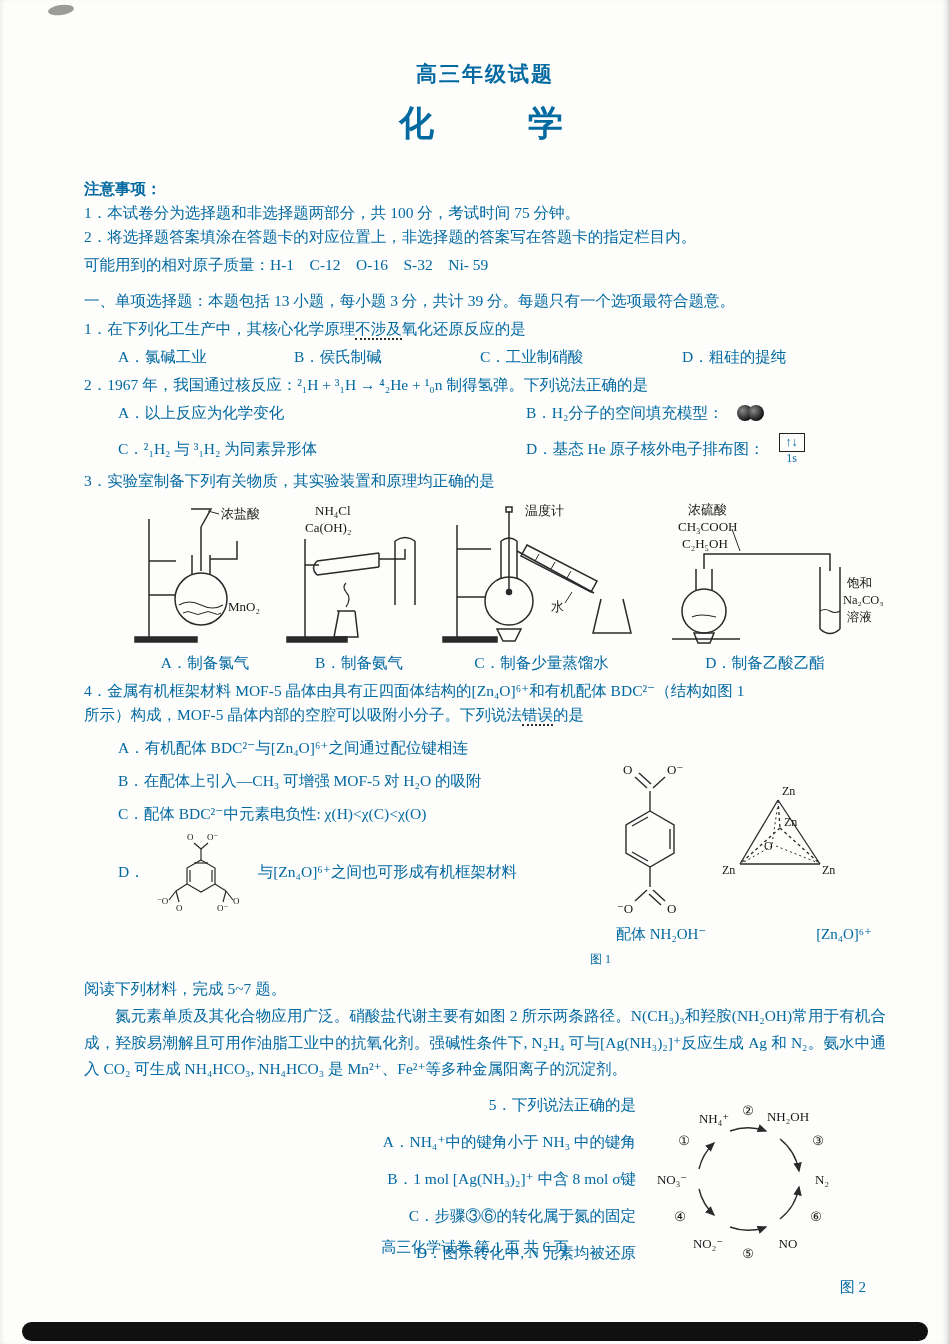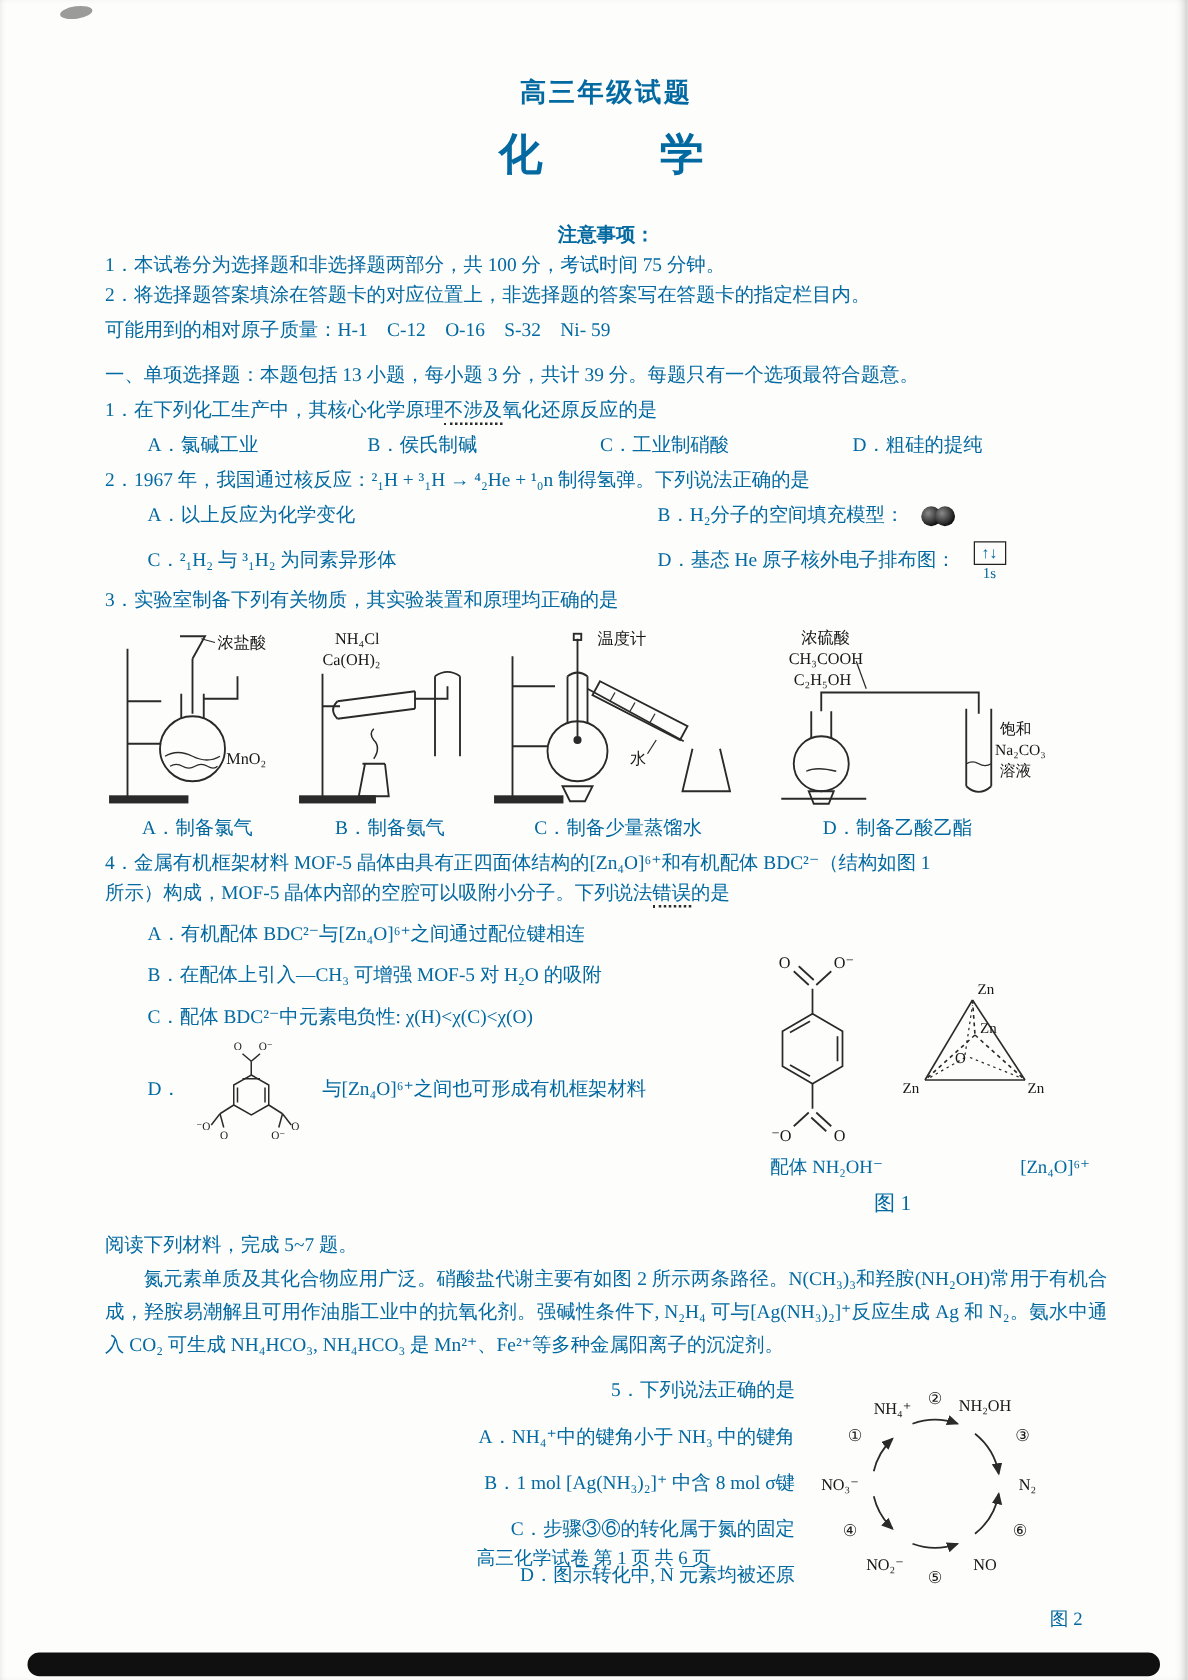--- a/index.html
+++ b/index.html
@@ -8,48 +8,48 @@
     position: relative; width: 950px; height: 1344px; overflow: hidden;
     background: #fdfdfb; color: #0369a1;
     font-family: "Liberation Serif", "DejaVu Serif", serif;
     font-size: 15.5px; line-height: 1.55;
     box-shadow: inset -7px 0 9px -7px rgba(0,0,0,.35), inset 4px 0 7px -6px rgba(0,0,0,.2);
   }
   .content { position: absolute; left: 84px; top: 58px; width: 802px; }
   .title { text-align: center; font-size: 21px; font-weight: bold; letter-spacing: 2px; }
   .subject { text-align: center; font-size: 35px; font-weight: bold; letter-spacing: 8px; margin-top: 6px; }
   .notice { margin-top: 26px; }
-  .notice-heading { font-weight: bold; text-align: center; }
+  .notice-heading { font-weight: bold; }
   .masses { margin-top: 4px; }
   .section-heading { margin-top: 12px; }
   .question { margin-top: 4px; }
   .stem { margin-top: 4px; }
   .emph { border-bottom: 2px dotted #2b2b2b; padding-bottom: 1px; }
   .q1-grid { display: grid; grid-template-columns: 176px 186px 202px auto; padding-left: 34px; margin-top: 4px; }
   .q2-grid { display: grid; grid-template-columns: 408px auto; row-gap: 8px; padding-left: 34px; margin-top: 4px; align-items: center; }
   .with-icon { display: flex; align-items: center; gap: 14px; }
   .spheres { display: inline-flex; align-items: center; }
   .spheres i { display: inline-block; width: 16px; height: 16px; border-radius: 50%;
                background: radial-gradient(circle at 35% 35%, #8a8a8a, #111 72%); }
   .spheres i + i { margin-left: -5px; }
   .orbital { display: inline-flex; flex-direction: column; align-items: center; line-height: 1.1; }
   .orbital .obox { display: inline-block; width: 26px; height: 19px; border: 1.5px solid #222;
                    font-size: 12.5px; text-align: center; line-height: 17px; }
   .orbital .olabel { font-size: 12px; }
-  .apparatus-row { display: flex; justify-content: flex-start; align-items: flex-end; margin-top: 6px; }
+  .apparatus-row { display: flex; justify-content: flex-end; align-items: flex-end; margin-top: 6px; }
   .apparatus { display: flex; flex-direction: column; align-items: center; }
   .apparatus figcaption { font-size: 15.5px; margin-top: 2px; }
   svg text { fill: #171717; font-family: "Liberation Serif", "DejaVu Serif", serif; }
   .q4-flex { display: flex; }
   .q4-left { flex: 1; }
   .q4-left .opt { margin-top: 9px; padding-left: 34px; }
   .q4-right { width: 296px; padding-top: 14px; }
   .fig1-figures { display: flex; align-items: center; gap: 4px; }
   .fig1-labels { display: flex; justify-content: space-between; padding: 0 14px 0 26px; font-size: 15px; }
-  .fig-caption { text-align: center; padding-right: 48px; margin-top: 4px; font-size: 17px; }
+  .fig-caption { text-align: left; padding-right: 48px; margin-top: 4px; font-size: 12px; }
   .optD-row { display: flex; align-items: center; gap: 4px; padding-left: 34px; margin-top: 4px; }
   .reading-intro { margin-top: 8px; }
   .reading-para { text-indent: 2em; text-align: justify; line-height: 1.72; margin-top: 2px; }
   .q5-flex { display: flex; margin-top: 6px; }
   .q5-left { flex: 1; text-align: right; }
   .q5-left .opt { margin-top: 13px; padding-left: 34px; }
   .q5-right { width: 250px; padding-top: 2px; }
   .fig2-caption { text-align: right; padding-right: 20px; font-size: 15px; }
   .footer { position: absolute; left: 0; right: 0; top: 1236px; text-align: center; font-size: 15px; }
   .scan-strip { position: absolute; left: 22px; right: 22px; bottom: 3px; height: 19px;

